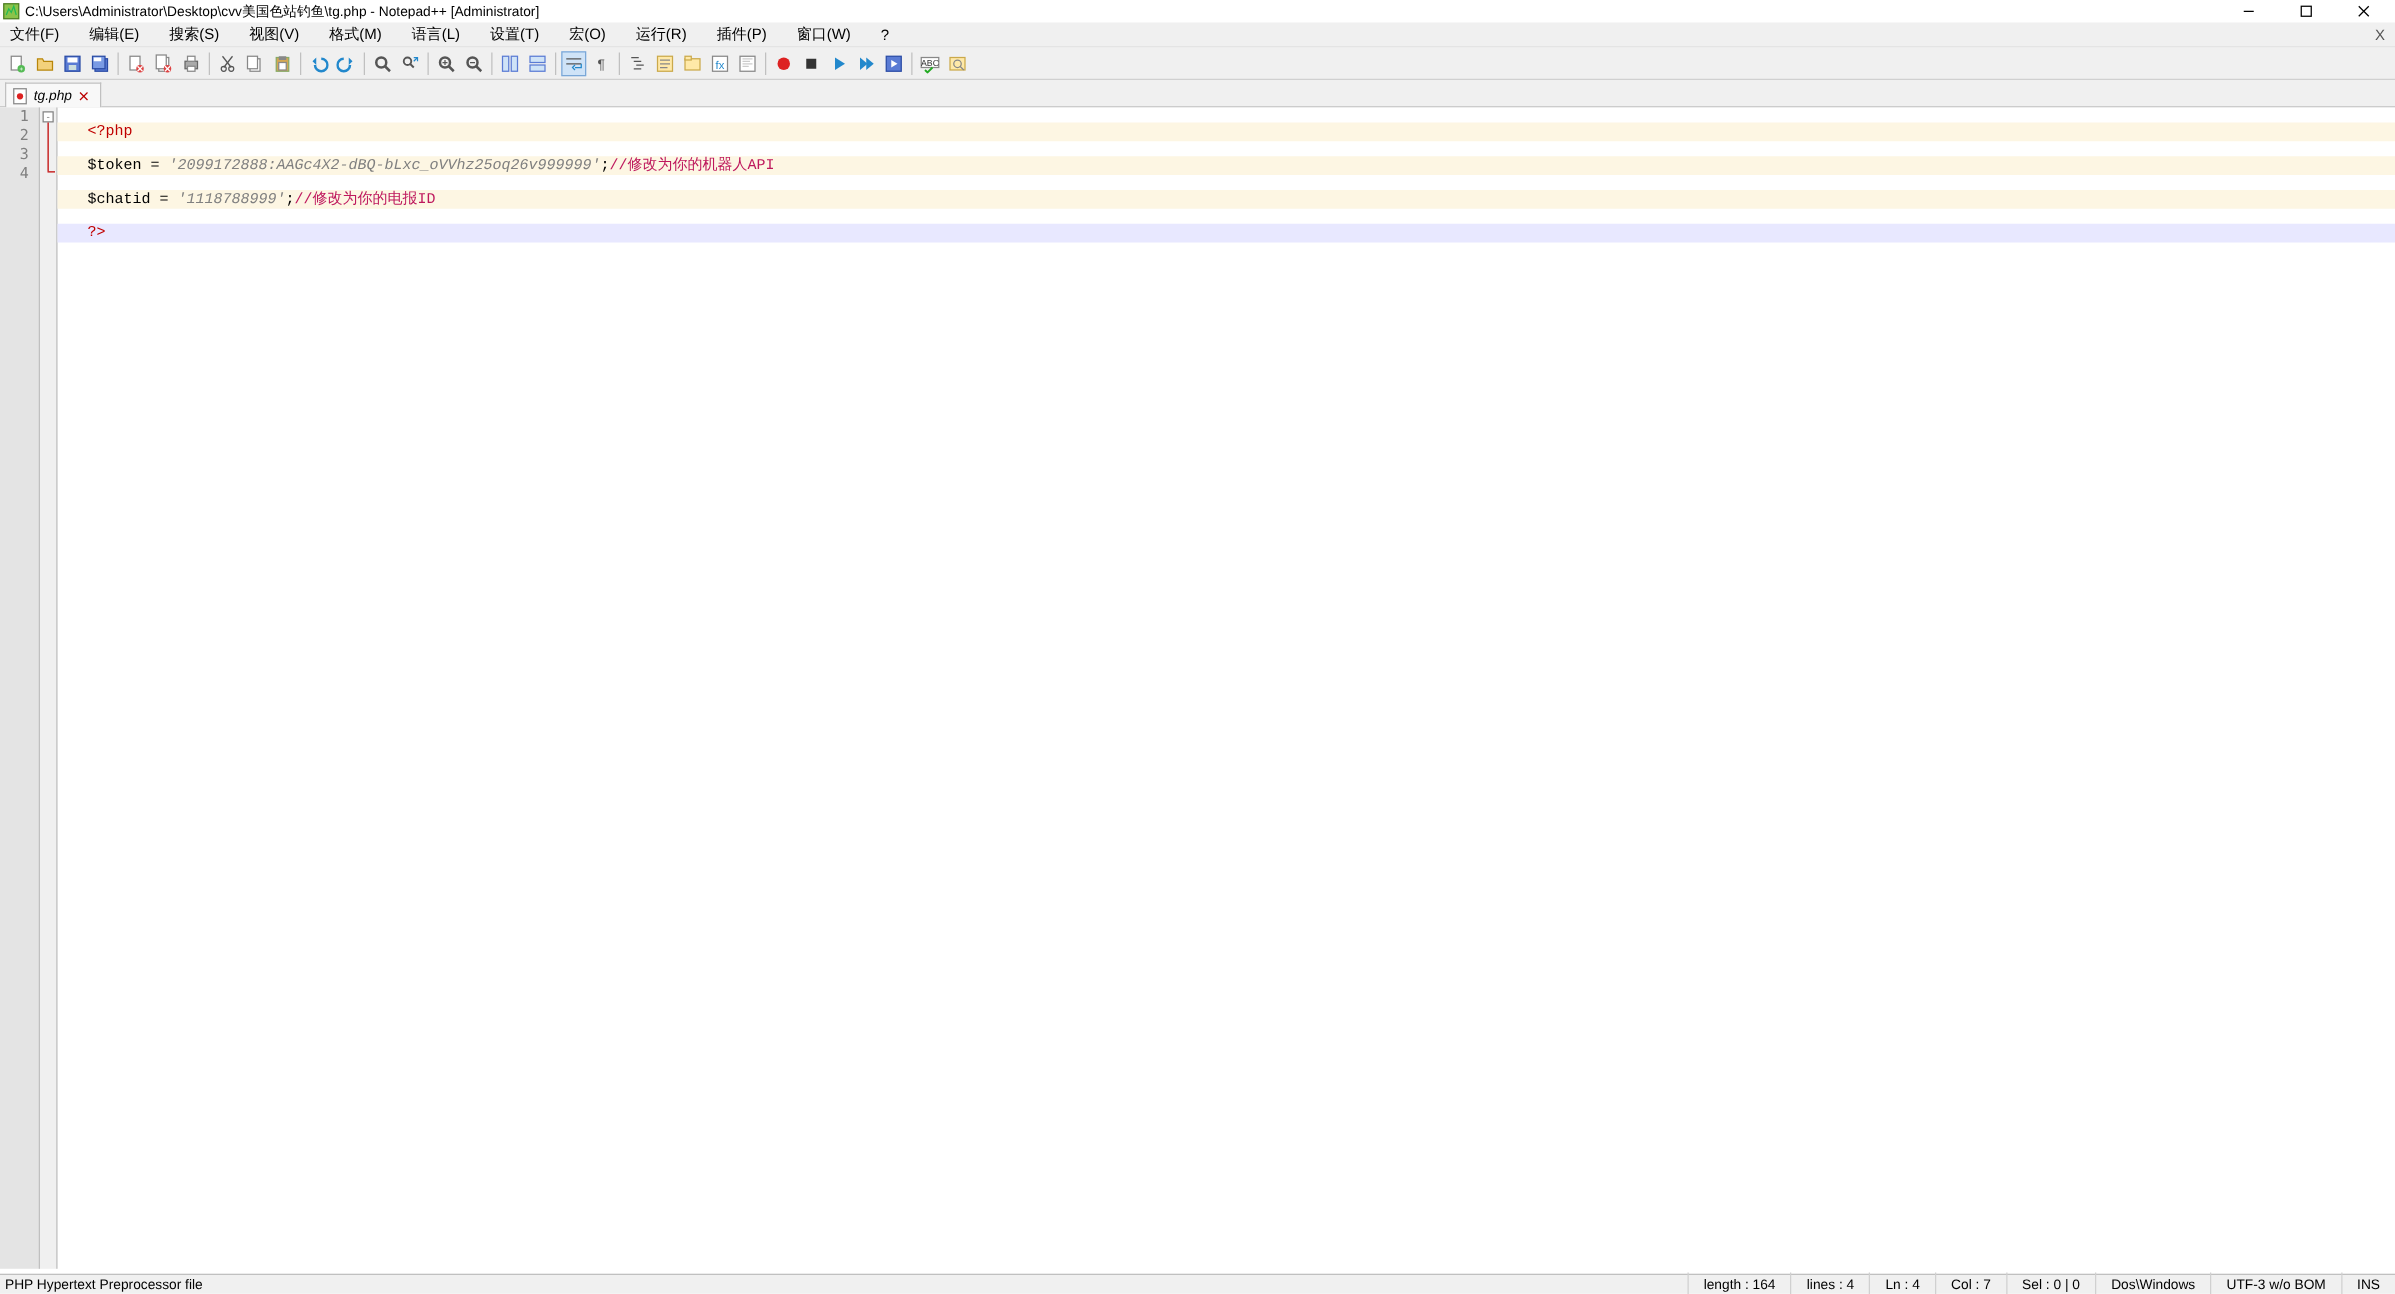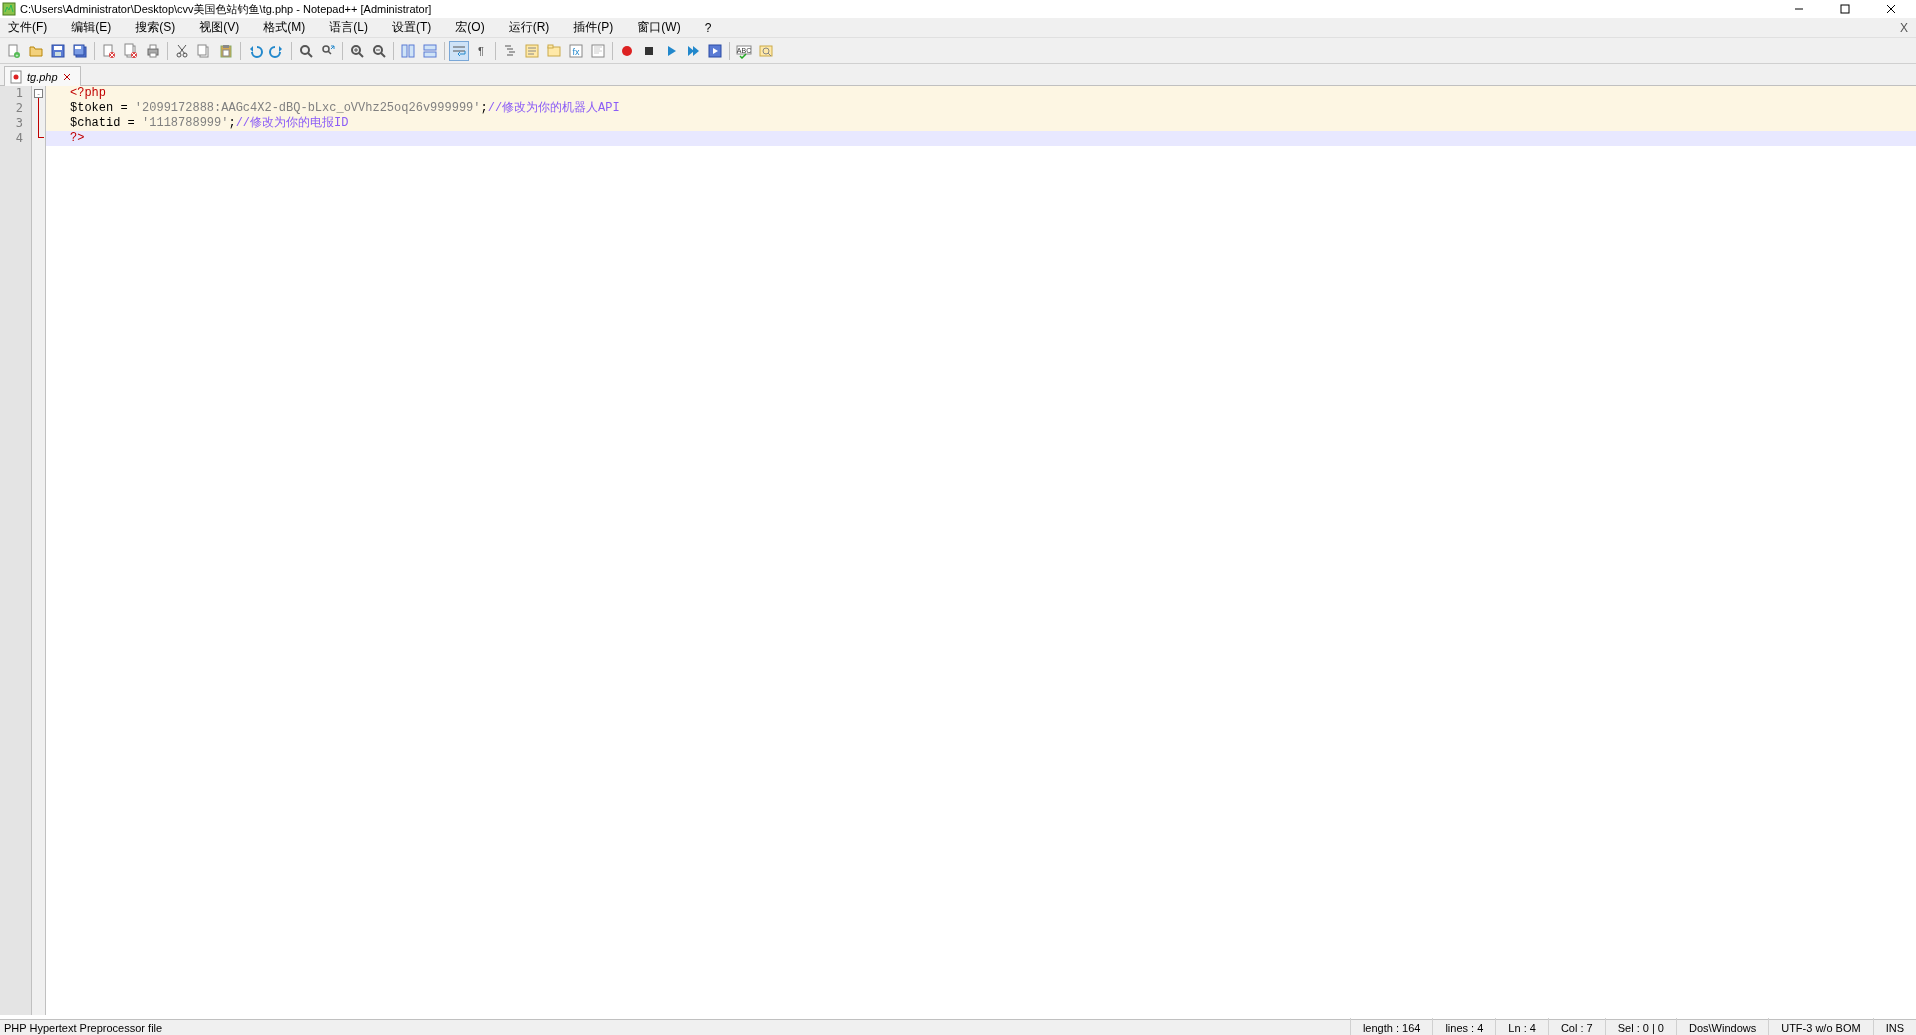--- a/index.html
+++ b/index.html
@@ -23,28 +23,28 @@
   .tab-icon { width: 14px; height: 14px; display: inline-flex; align-items: center; justify-content: center;}
   .tab-close { width: 10px; height: 10px; display:inline-flex; align-items:center; justify-content:center;}
   .editor-wrap { position: absolute; top: 86px; bottom: 20px; left: 0; right: 0; display: flex; background: #fff;}
   .gutter { width: 32px; background: #e4e4e4; border-right: 1px solid #c0c0c0; font-family: Consolas, monospace; font-size: 12px; color: #808080; text-align: right; padding-top: 0;}
   .gutter div { height: 15px; line-height: 15px; padding-right: 8px;}
   .fold-col { width: 14px; background: #f0f0f0; border-right: 1px solid #c0c0c0; position: relative;}
   .fold-box { position: absolute; left: 2px; width: 9px; height: 9px; border: 1px solid #808080; background: #fff; display:flex; align-items:center; justify-content:center; font-size:8px; line-height:1; color:#808080;}
   .fold-line { position: absolute; left: 6px; width: 1px; background: #c00000;}
   .fold-end { position: absolute; left: 6px; width: 6px; height: 1px; background: #c00000;}
   .code { flex: 1; font-family: Consolas, "Courier New", monospace; font-size: 12px; line-height: 15px; padding-top: 0; position: relative;}
-  .codeline { height: 15px; white-space: pre; padding-left: 24px;}
+  .codeline { height: 15px; white-space: pre; padding-left: 24px; margin-top: 12px;}
   .hl-line { background: #e8e8ff; }
   .hl-caret-block { background: #fdf6e3; }
   .tok-tag { color: #c00000; }
   .tok-var { color: #000; }
   .tok-op { color: #000; }
-  .tok-str { color: #808080; }
-  .tok-comment { color: #8b5cf6; }
+  .tok-str { color: #808080; font-style: italic; }
+  .tok-comment { color: #be185d; }
   .statusbar { position: absolute; bottom: 0; left: 0; right: 0; height: 16px; background: #f0f0f0; border-top: 1px solid #c0c0c0; display: flex; align-items: center; font-size: 11px; }
   .status-left { padding-left: 4px; }
   .status-right { margin-left: auto; display: flex; }
   .status-cell { padding: 0 12px; border-left: 1px solid #d0d0d0; height: 20px; display:flex; align-items:center;}
   svg { display: block; }
 </style>
 </head>
 <body>
 
 <div class="titlebar">

